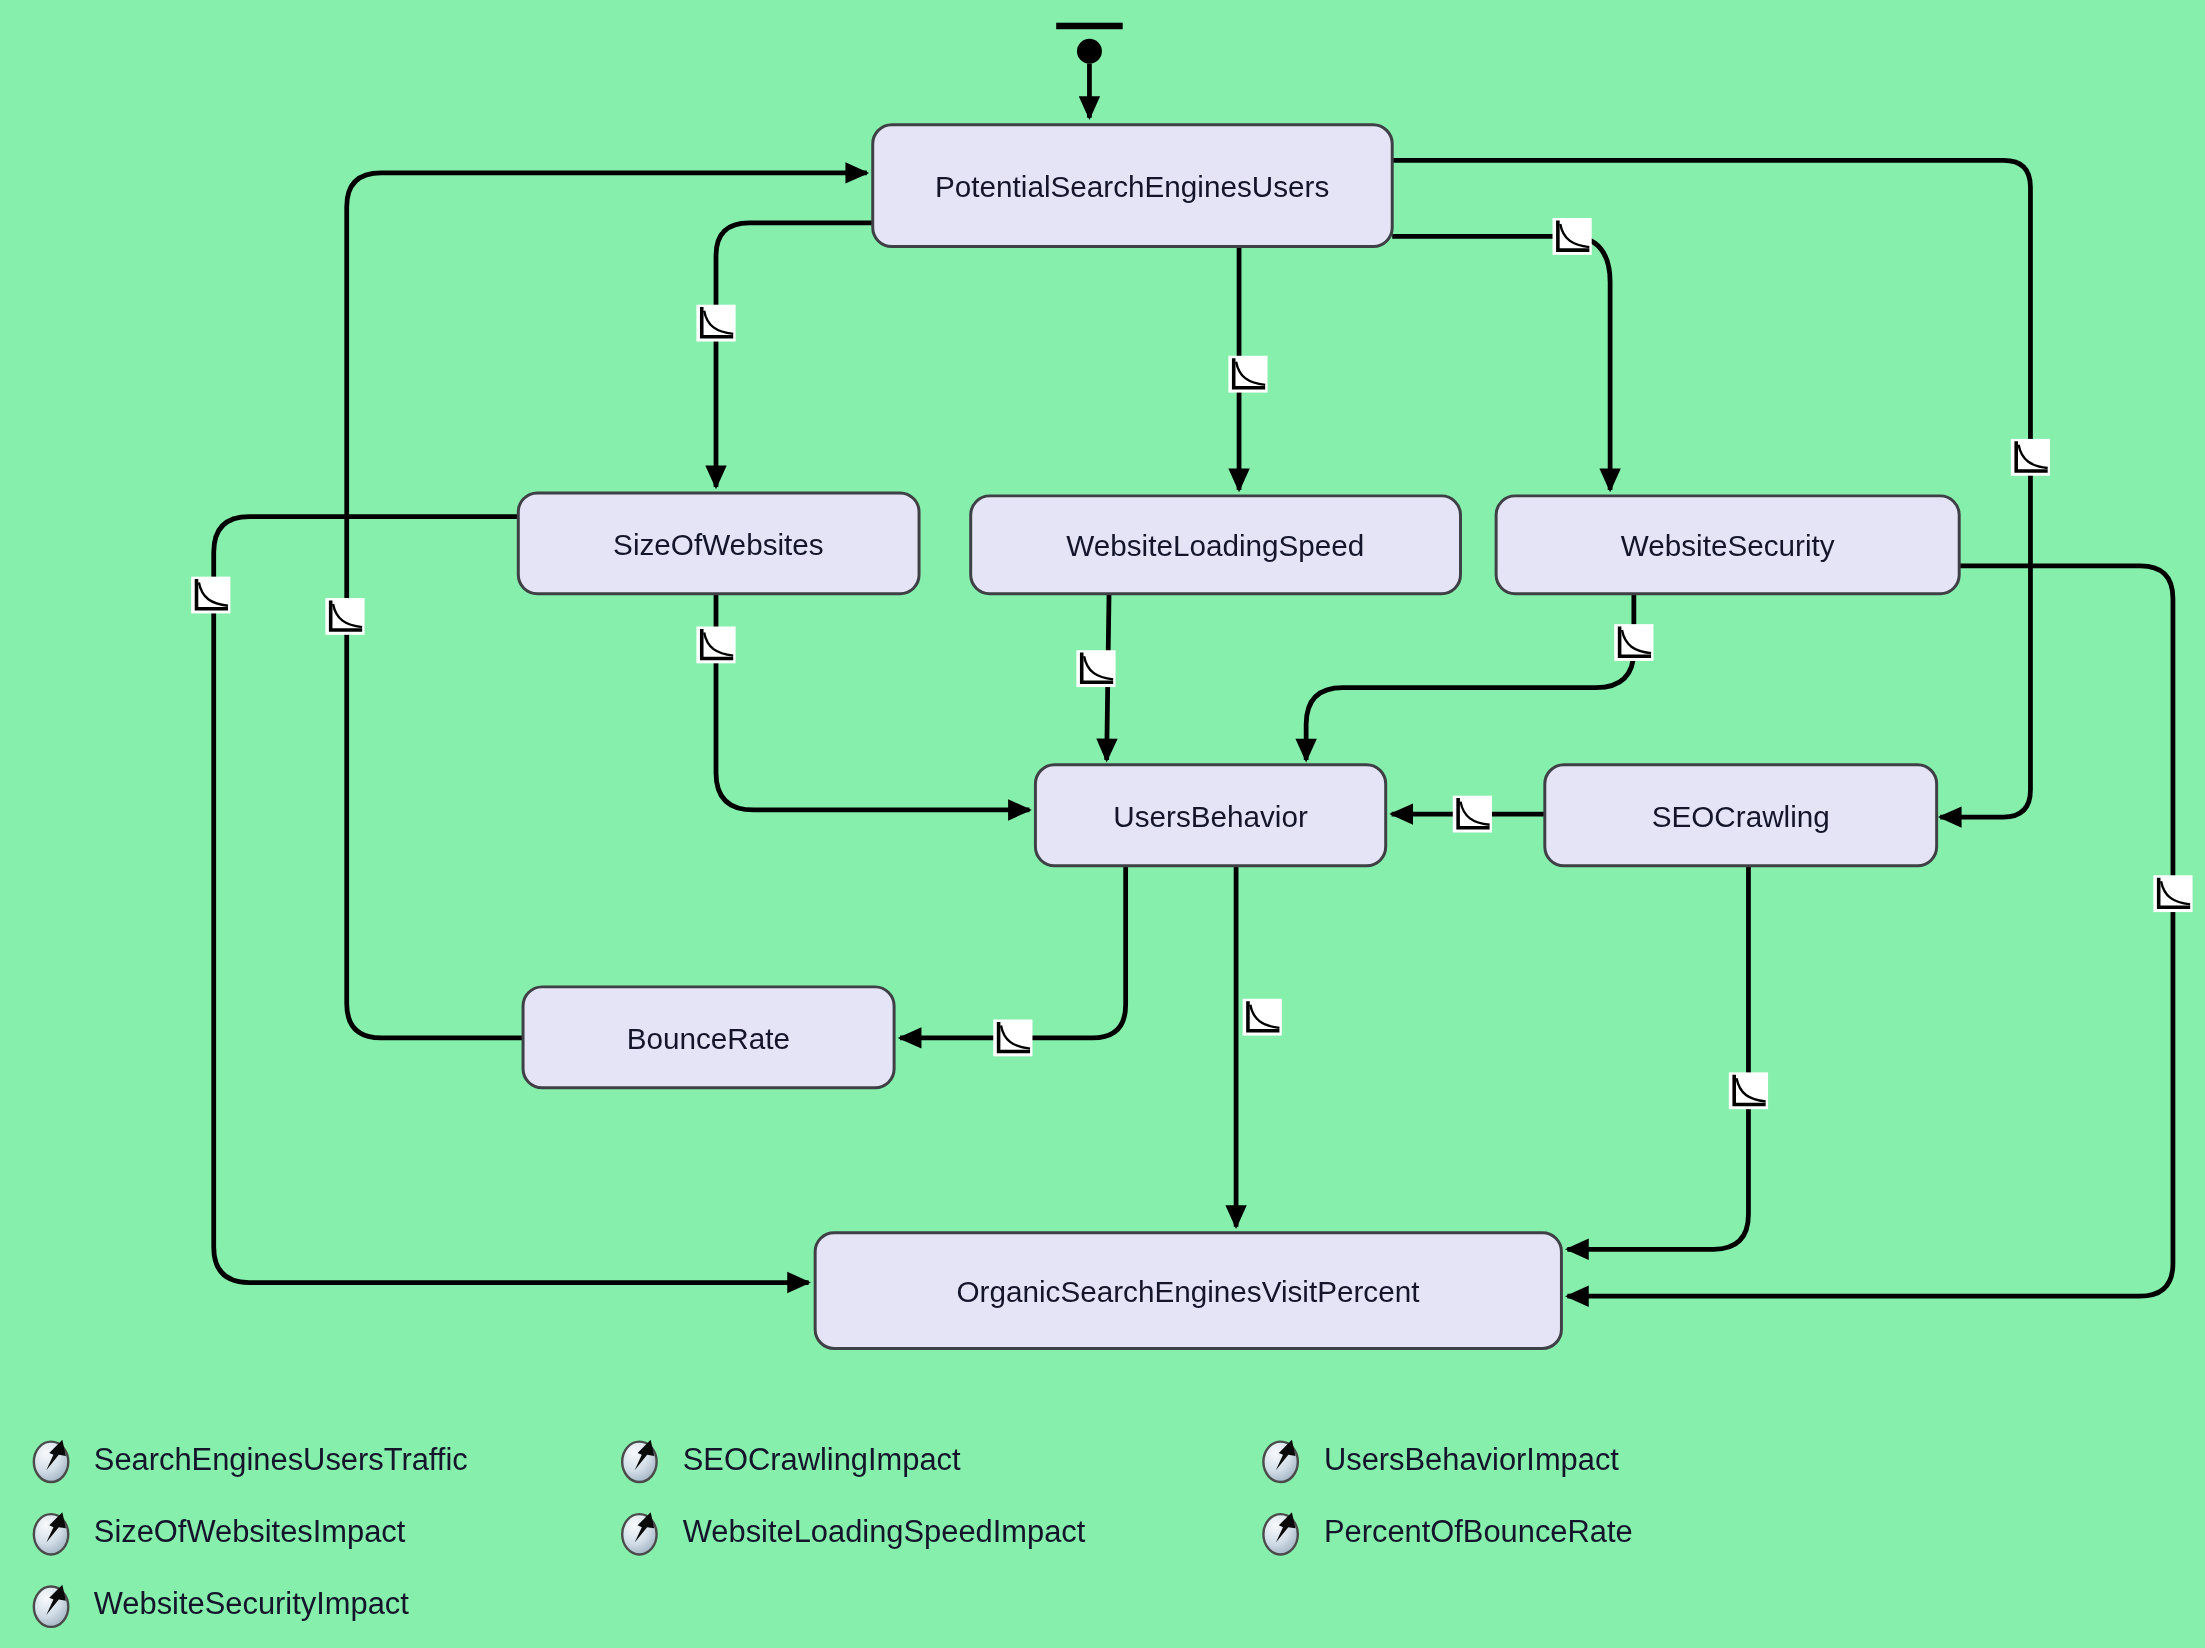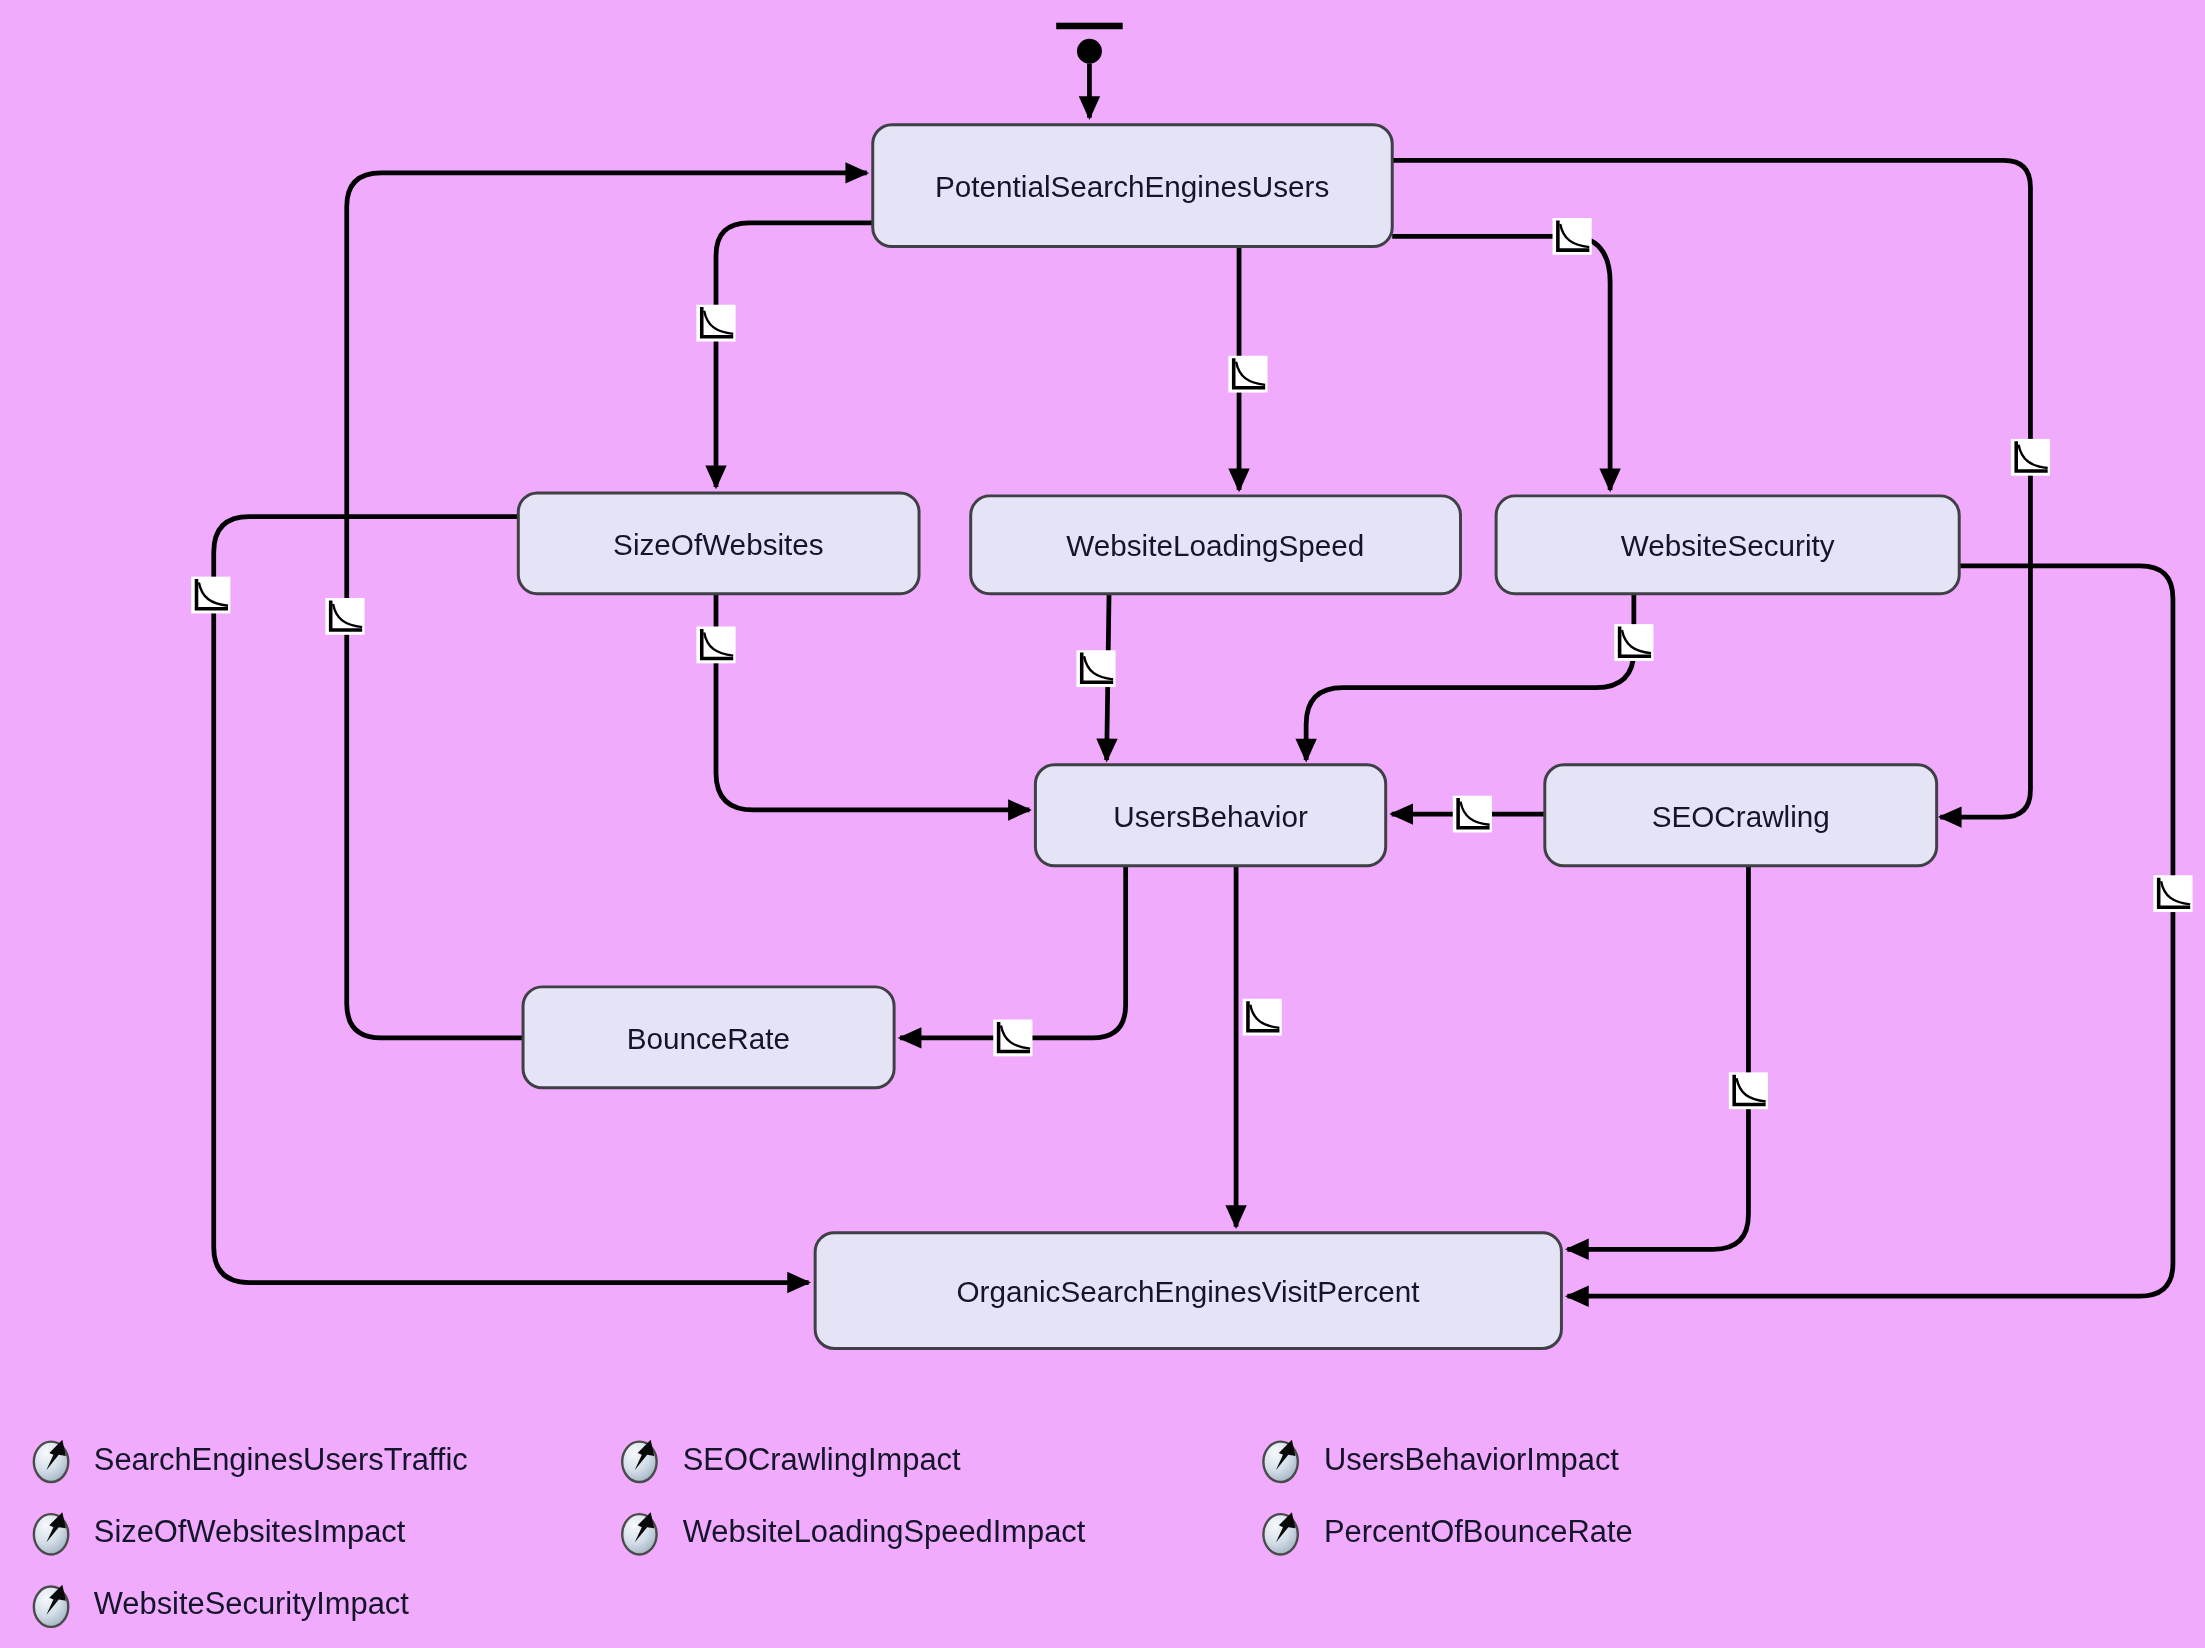--- a/index.html
+++ b/index.html
@@ -1,20 +1,20 @@
 <!DOCTYPE html>
 <html style="font-size:9.5px"><head>
 <meta charset="utf-8">
 <style>
   html, body { margin: 0; padding: 0; background: #ffffff; }
   .canvas {
     position: relative;
     width: 2205px;
     height: 1649px;
-    background: #f0abfc;
+    background: #86efac;
     font-family: "Liberation Sans", sans-serif;
   }
   svg { position: absolute; inset: 0; }
   .node-rect {
     fill: #e4e4f6;
     stroke: #3f3f46;
     stroke-width: 5;
   }
   .node-label {
     fill: #14142b;

